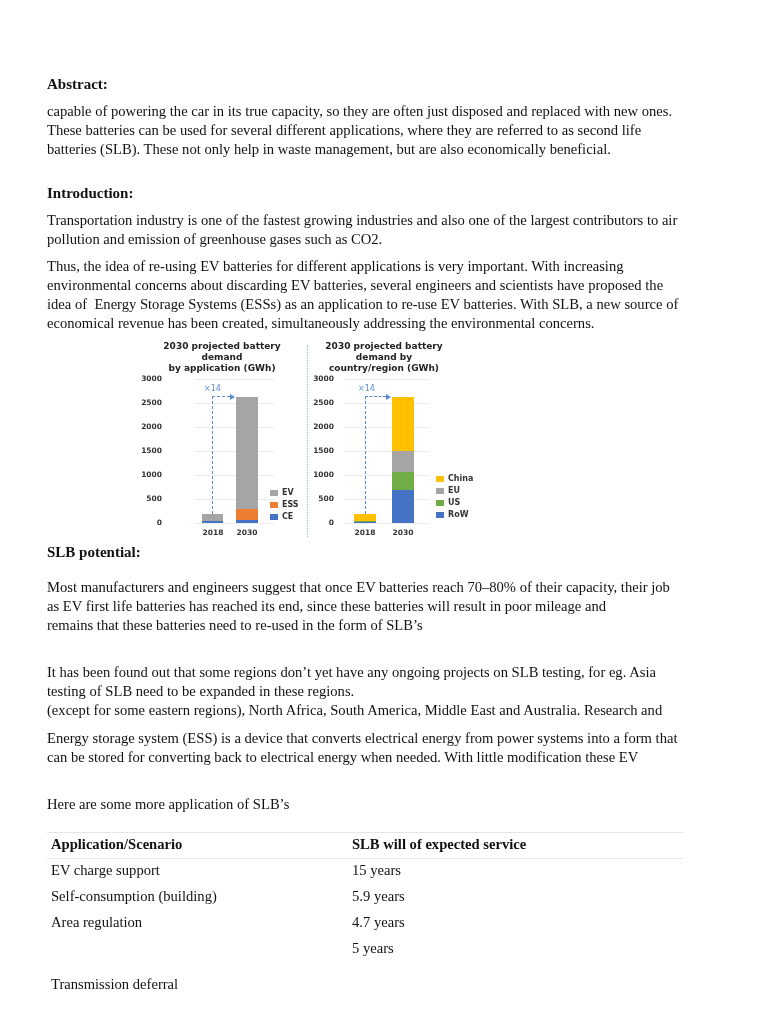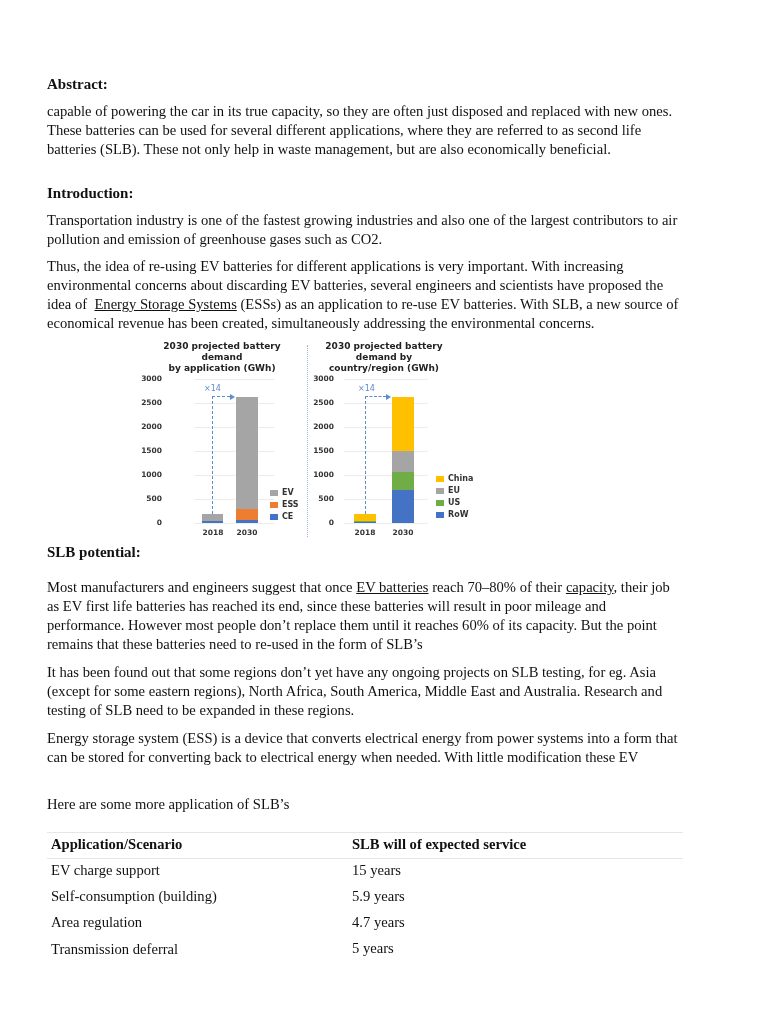--- a/index.html
+++ b/index.html
@@ -3,21 +3,21 @@
 <meta charset="utf-8">
 <style>
   html, body { margin: 0; padding: 0; background: #ffffff; }
   body { width: 768px; height: 1024px; position: relative; overflow: hidden;
          font-family: "Liberation Serif", "DejaVu Serif", serif; color: #111; }
   .page { position: absolute; left: 0; top: 0; width: 768px; height: 1024px; }
   .title { position: absolute; top: 44px; left: 0; width: 768px; text-align: center;
            font-weight: bold; font-size: 17px; }
   .h { position: absolute; left: 47px; font-weight: bold; font-size: 15px; }
   .p { position: absolute; left: 47px; width: 690px; font-size: 14.6px; line-height: 19px; margin: 0; }
-  .link { text-decoration: underline; color: #111; cursor: pointer; }
+  .link { color: #111; cursor: pointer; }
 
   
   .chart { position: absolute; background: #fff; font-family: "DejaVu Sans", sans-serif; }
   .chart-title { position: absolute; left: 0; width: 100%; text-align: center;
                  font-weight: bold; font-size: 9px; line-height: 11px; color: #222; }
   .ytick { position: absolute; font-size: 7.5px; font-weight: bold; color: #333; text-align: right; width: 26px; }
   .grid { position: absolute; height: 1px; background: #ececec; }
   .bar-seg { position: absolute; }
   .xtick { position: absolute; font-size: 7.5px; font-weight: bold; color: #333; text-align: center; width: 30px; }
   .legend-item { position: absolute; font-size: 8px; font-weight: bold; color: #333; display: flex; align-items: center; gap: 4px; }
@@ -163,41 +163,40 @@
     <div class="legend-item" style="left:126px; top:172px">
         <span class="legend-swatch" style="background:#4472c4"></span>
         <span>RoW</span>
       </div>
   </div>
 
   <div class="h" style="top:544px">SLB potential:</div>
   <div class="p" style="top:578px">
     <div><span>Most manufacturers and engineers suggest that once </span><span class="link">EV batteries</span><span> reach 70–80% of their </span><span class="link">capacity</span><span>, their job</span></div>
     <div>as EV first life batteries has reached its end, since these batteries will result in poor mileage and</div>
-    <div>performance. However most people don’t replace them until it reaches 60% of its capacity. But the point</div>
     <div>remains that these batteries need to re-used in the form of SLB’s</div>
   </div>
   <div class="p" style="top:663px">
     <div>It has been found out that some regions don’t yet have any ongoing projects on SLB testing, for eg. Asia</div>
+    <div>testing of SLB need to be expanded in these regions.</div>
     <div>(except for some eastern regions), North Africa, South America, Middle East and Australia. Research and</div>
-    <div>testing of SLB need to be expanded in these regions.</div>
   </div>
   <div class="p" style="top:729px">
     <div>Energy storage system (ESS) is a device that converts electrical energy from power systems into a form that</div>
     <div>can be stored for converting back to electrical energy when needed. With little modification these EV</div>
   </div>
   <div class="p" style="top:795px">Here are some more application of SLB’s</div>
 
   <div class="tbl-line" style="top:832px"></div>
   <div class="tr th" style="top:836px">Application/Scenario</div>
   <div class="tr th col2" style="top:836px">SLB will of expected service</div>
   <div class="tbl-line" style="top:858px"></div>
 
   <div class="tr" style="top:862px">EV charge support</div>
   <div class="tr col2" style="top:862px">15 years</div>
   <div class="tr" style="top:888px">Self-consumption (building)</div>
   <div class="tr col2" style="top:888px">5.9 years</div>
   <div class="tr" style="top:914px">Area regulation</div>
   <div class="tr col2" style="top:914px">4.7 years</div>
-  <div class="tr" style="top:941px">Transmission deferral</div>
+  <div class="tr" style="top:976px">Transmission deferral</div>
   <div class="tr col2" style="top:940px">5 years</div>
 
 </div>
 
 </body></html>

